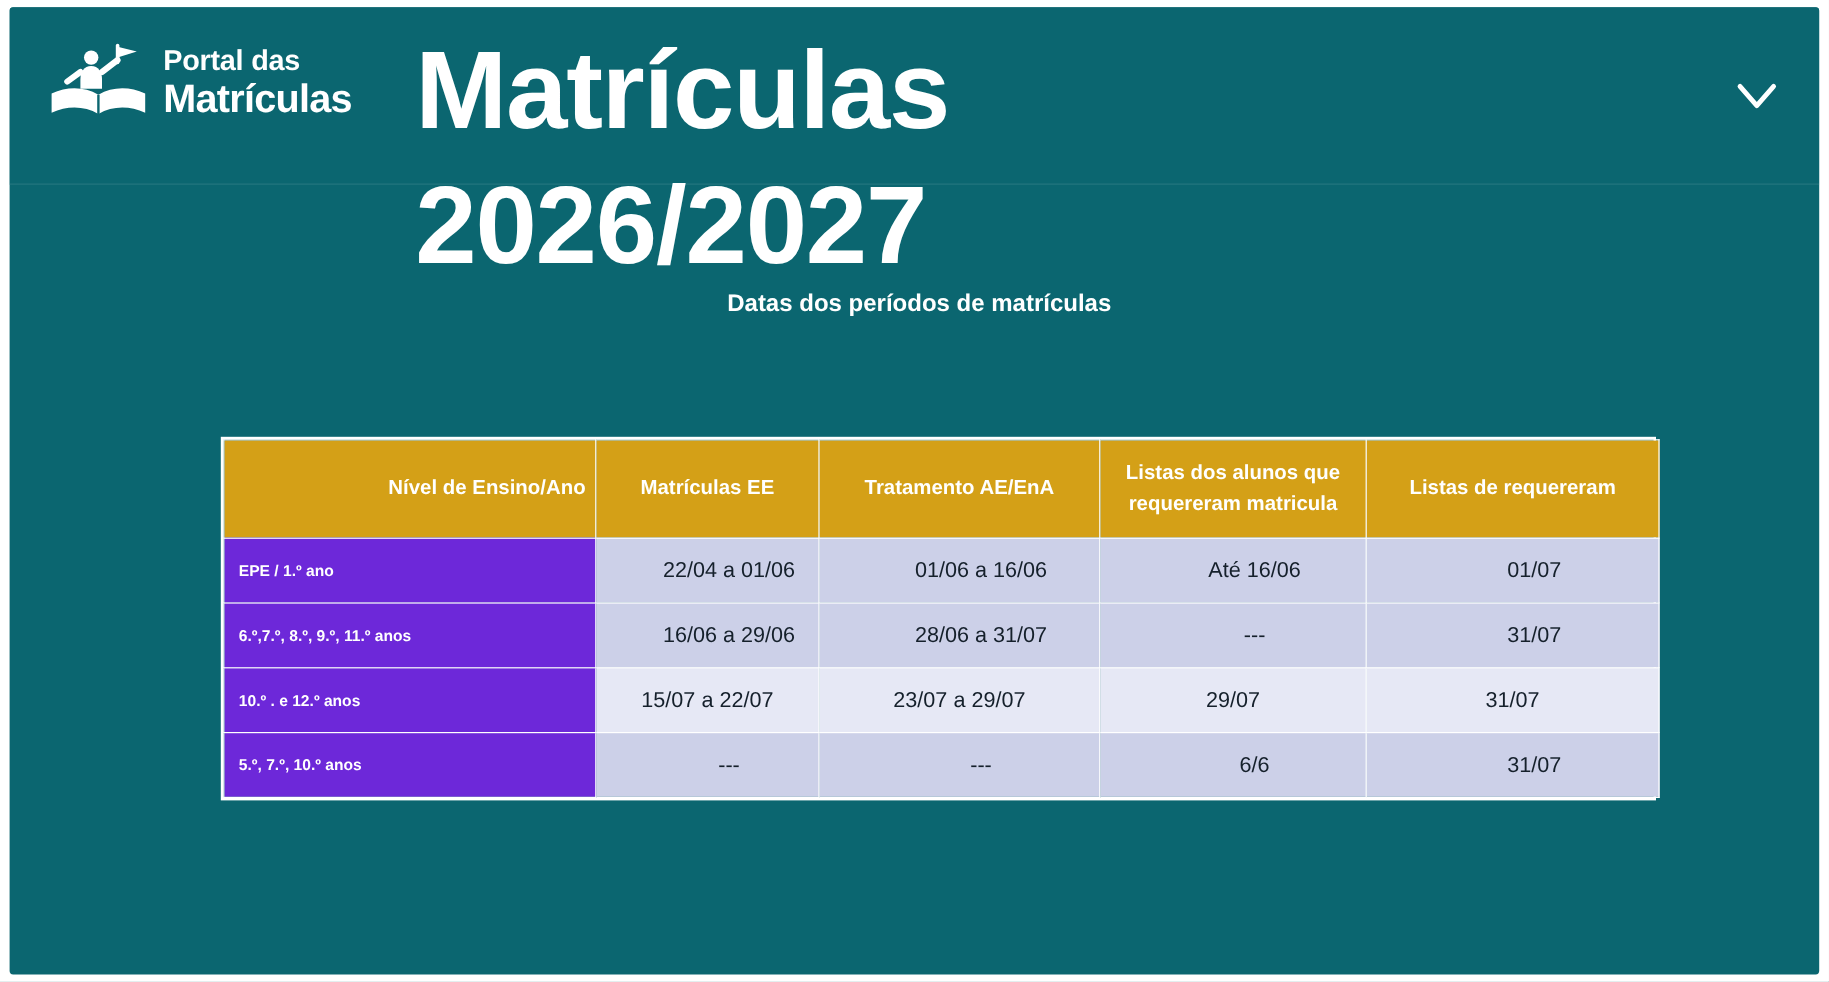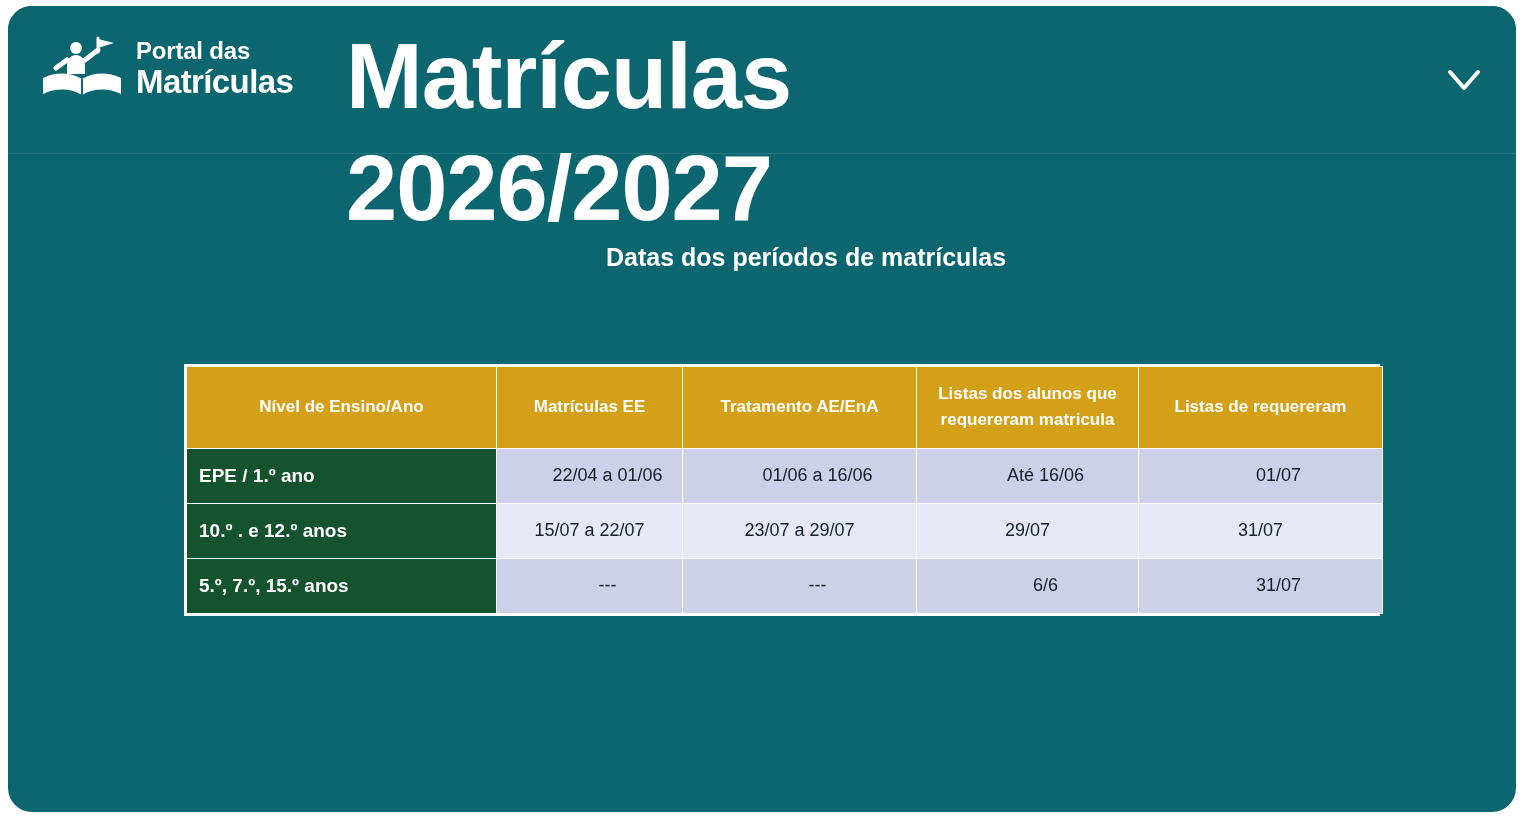--- a/index.html
+++ b/index.html
@@ -21,21 +21,21 @@
   }
 
   
   .panel {
     position: absolute;
     left: 8px;
     top: 6px;
     width: 1508px;
     height: 806px;
     background: #0b6670;
-    border-radius: 24px;
+    border-radius: 3px;
     overflow: hidden;
   }
 
   
   .header-bar {
     position: absolute;
     left: 0;
     top: 0;
     width: 1508px;
     height: 148px;
@@ -103,21 +103,21 @@
     z-index: 6;
   }
 
   
   .subtitle {
     position: absolute;
     left: 598px;
     top: 228px;
     width: 420px;
     color: #ffffff;
-    font-size: 25px;
+    font-size: 20px;
     font-weight: 700;
     line-height: 1.9;
     z-index: 4;
   }
 
   
   .table-wrap {
     position: absolute;
     left: 176px;
     top: 358px;
@@ -139,35 +139,35 @@
     background: #d4a017;
     color: #ffffff;
     font-size: 17px;
     font-weight: 700;
     text-align: center;
     padding: 14px 8px;
     border: 1px solid #ffffff;
     line-height: 1.55;
     vertical-align: middle;
   }
-  table.schedule th.first { text-align: center; }
+  table.schedule th.first { text-align: right; }
 
   table.schedule td {
     border: 1px solid #ffffff;
     font-size: 18px;
     text-align: center;
     vertical-align: middle;
     color: #15202b;
     padding: 16px 8px;
   }
   table.schedule td.level {
-    background: #14532d;
-    color: #ffffff;
-    font-weight: 700;
-    font-size: 19px;
+    background: #6d28d9;
+    color: #ffffff;
+    font-weight: 700;
+    font-size: 13px;
     text-align: left;
     padding-left: 12px;
   }
   table.schedule tbody tr.odd td.val { background: #ccd0e8; padding-left: 44px; }
   table.schedule tbody tr.even td.val { background: #e6e8f5; }
 </style>
 </head>
 <body>
 
 <div id="page">
@@ -227,29 +227,36 @@
           </tr>
         </thead>
         <tbody>
           <tr class="odd">
             <td class="level">EPE / 1.º ano</td>
             <td class="val">22/04 a 01/06</td>
             <td class="val">01/06 a 16/06</td>
             <td class="val">Até 16/06</td>
             <td class="val">01/07</td>
           </tr>
+          <tr class="odd">
+            <td class="level">6.º,7.º,  8.º, 9.º, 11.º anos</td>
+            <td class="val">16/06 a 29/06</td>
+            <td class="val">28/06 a 31/07</td>
+            <td class="val">---</td>
+            <td class="val">31/07</td>
+          </tr>
           <tr class="even">
             <td class="level">10.º .  e  12.º anos</td>
             <td class="val">15/07 a 22/07</td>
             <td class="val">23/07 a 29/07</td>
             <td class="val">29/07</td>
             <td class="val">31/07</td>
           </tr>
           <tr class="odd">
-            <td class="level">5.º, 7.º, 15.º anos</td>
+            <td class="level">5.º, 7.º, 10.º anos</td>
             <td class="val">---</td>
             <td class="val">---</td>
             <td class="val">6/6</td>
             <td class="val">31/07</td>
           </tr>
         </tbody>
       </table>
     </div>
 
   </div>

